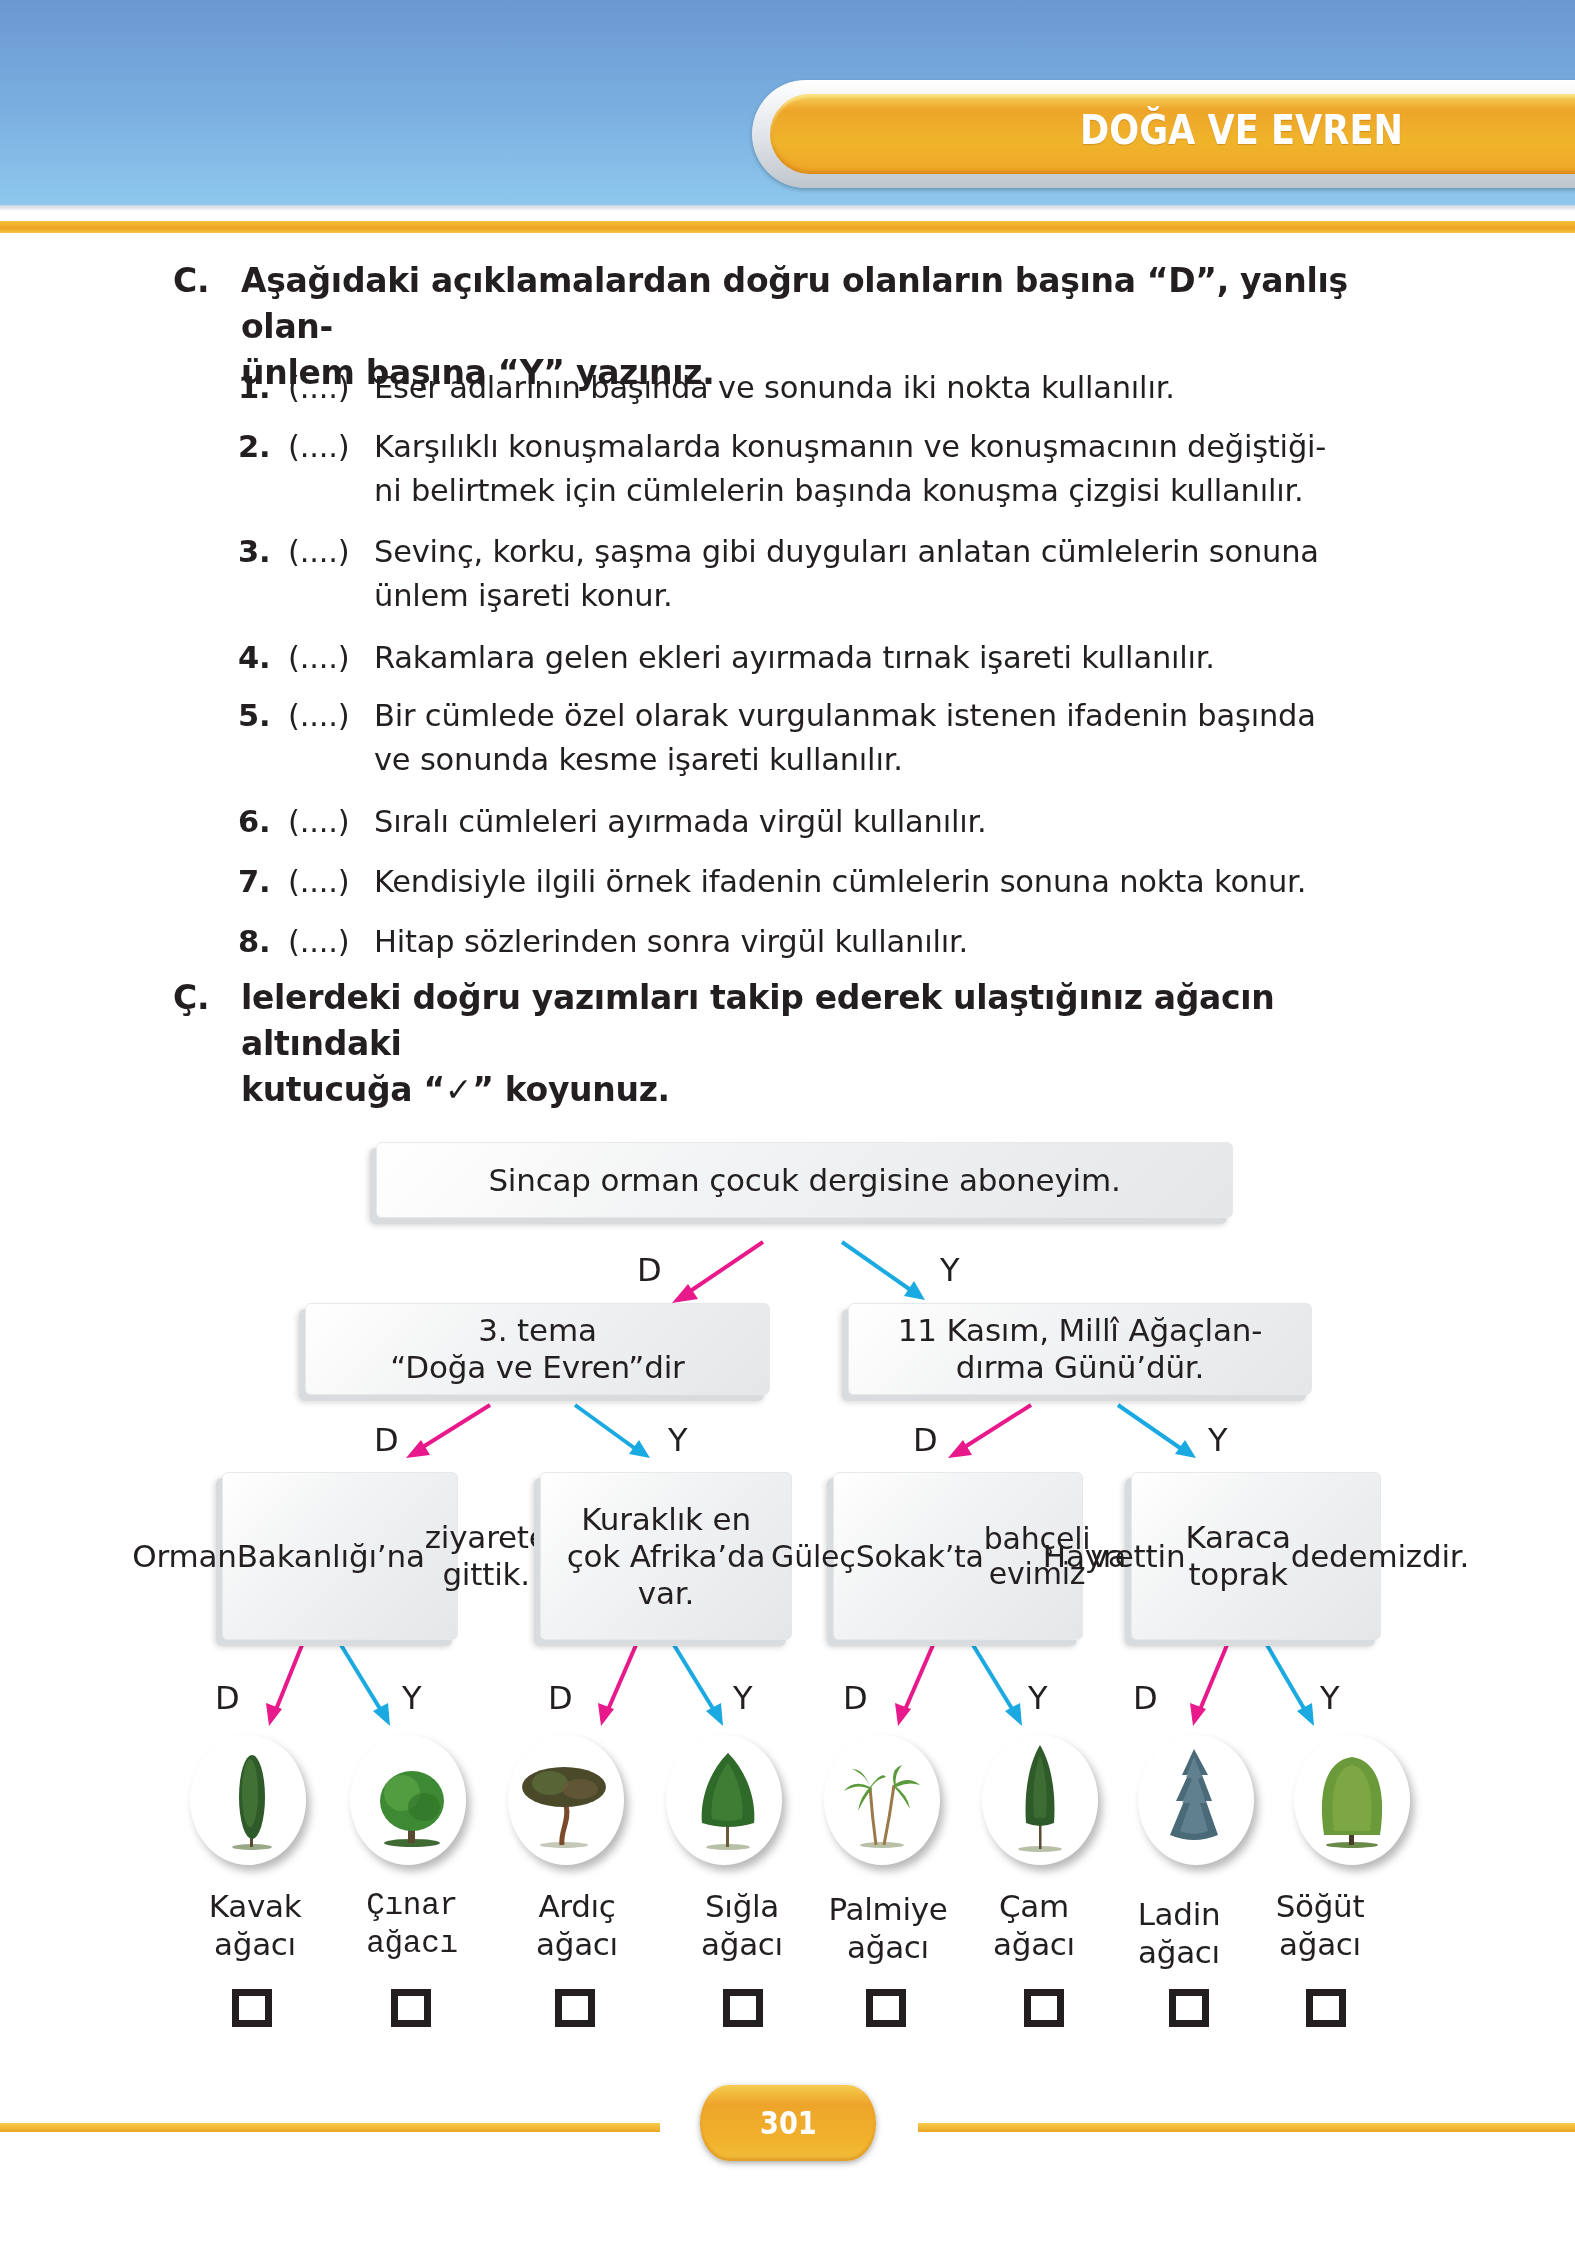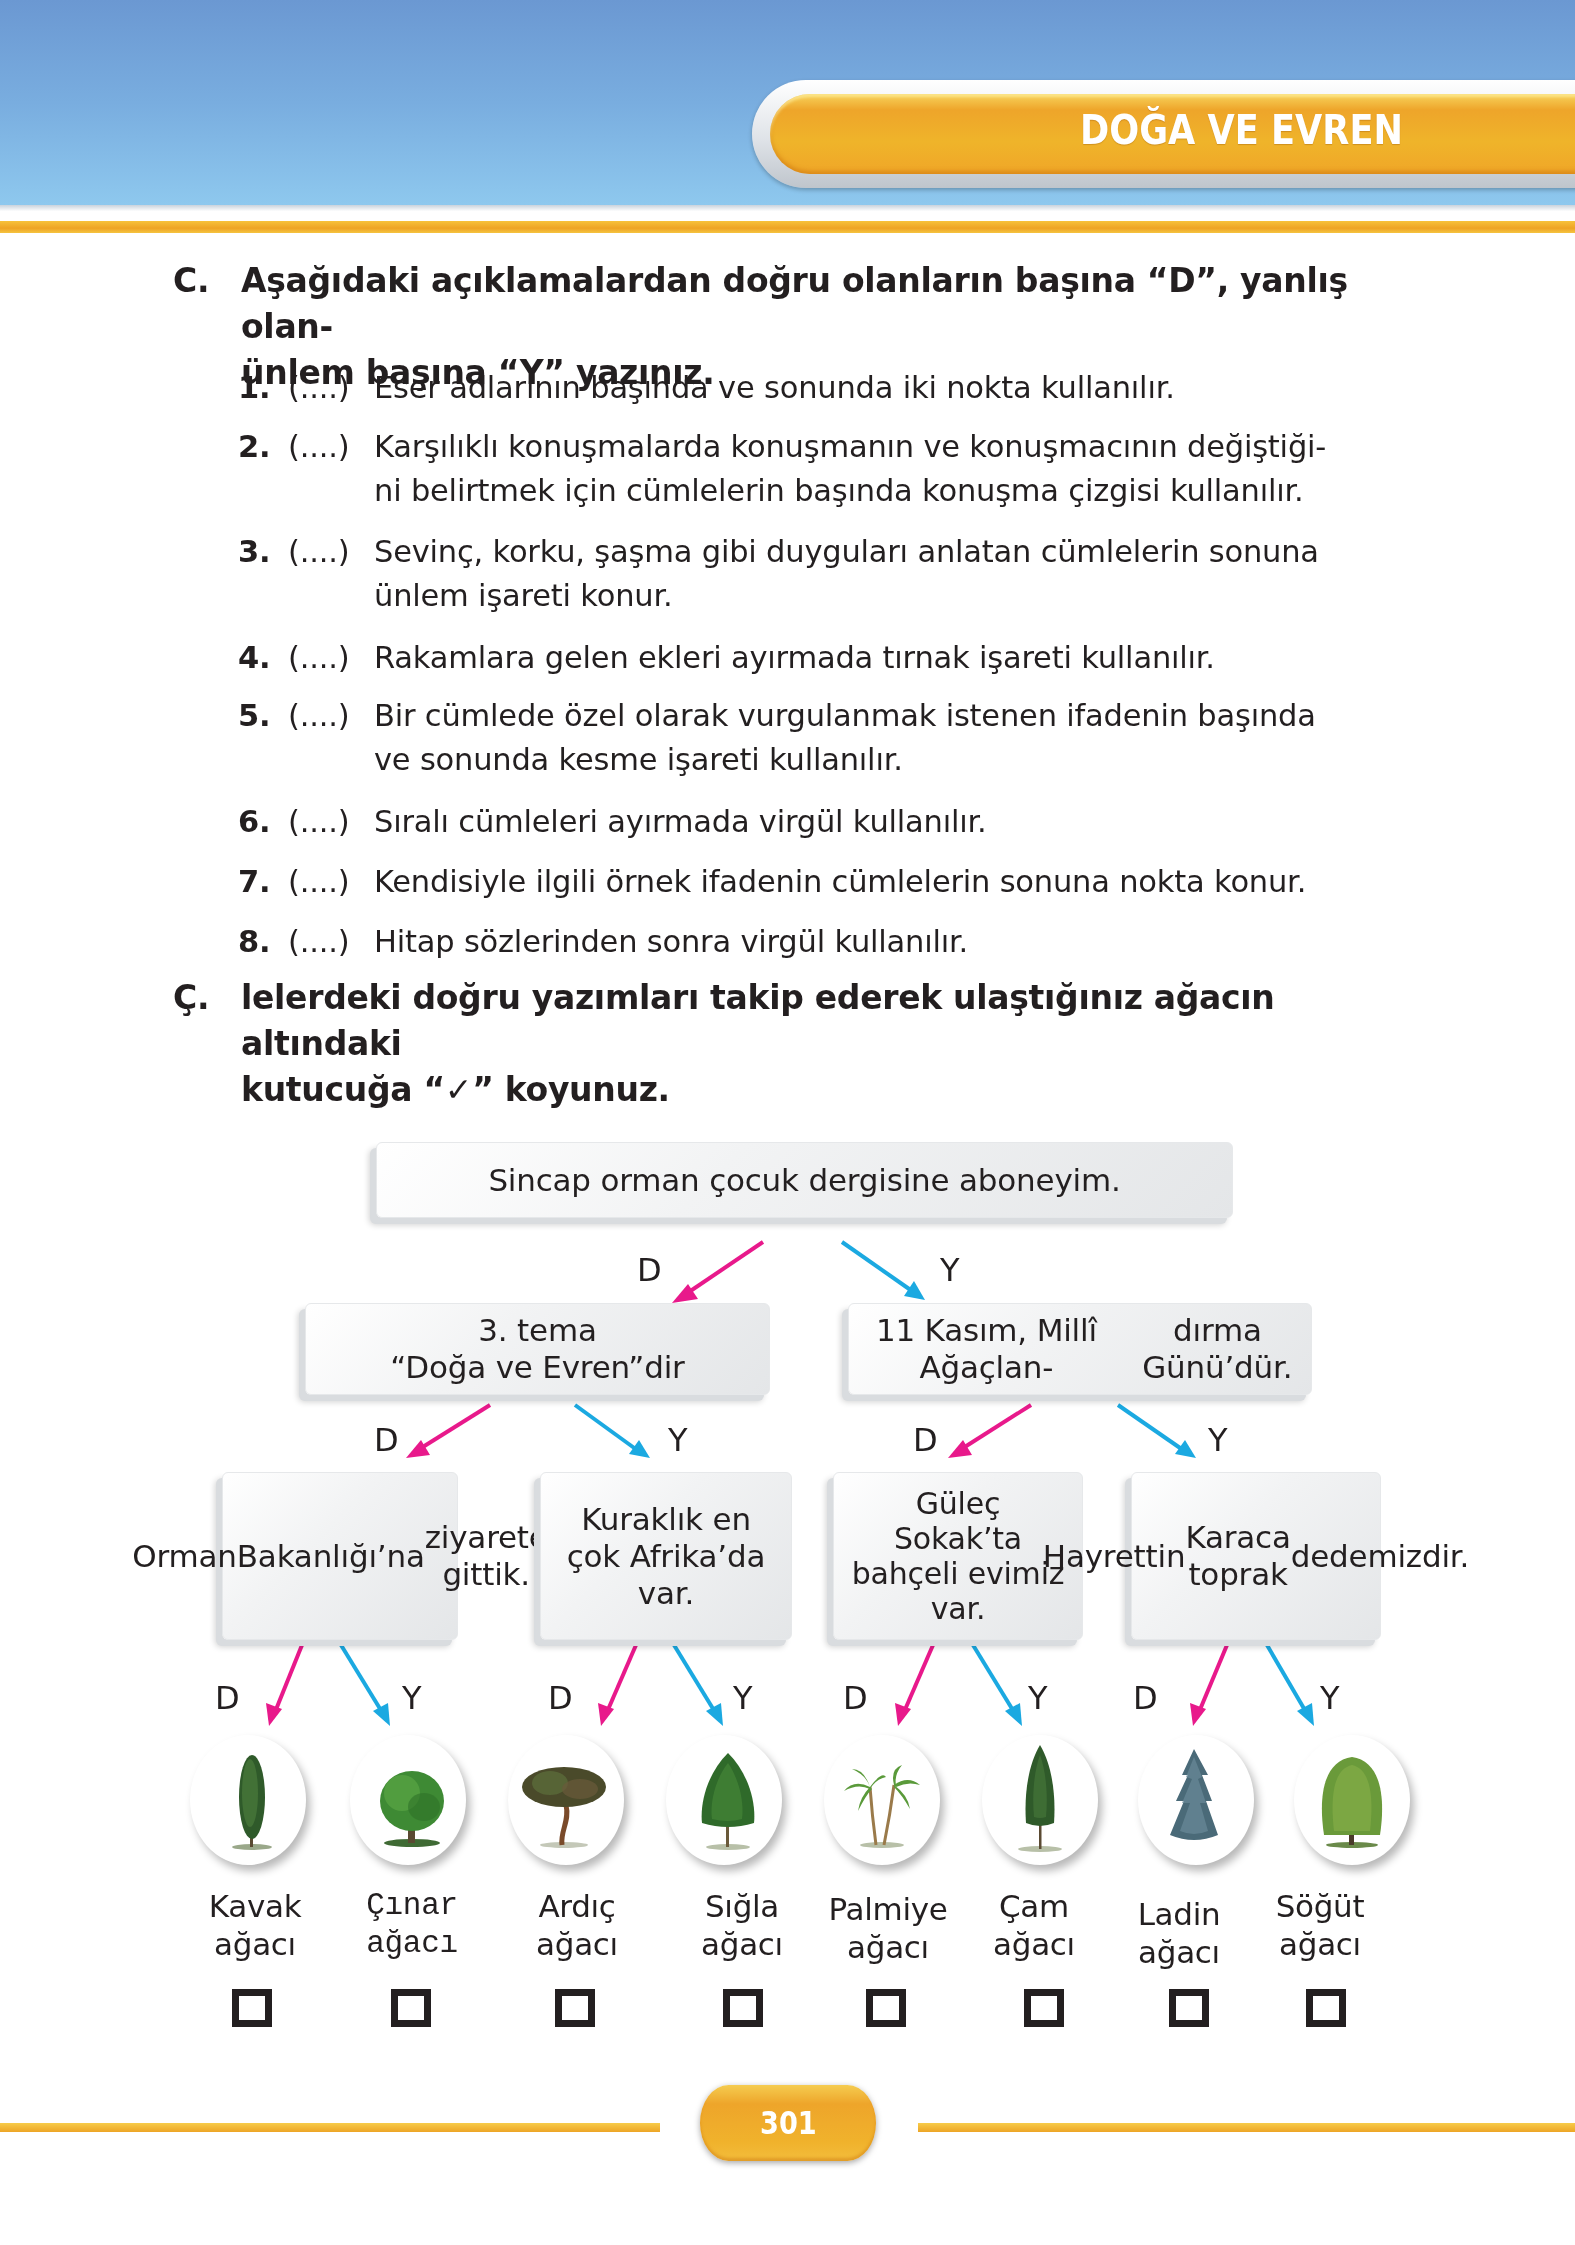--- a/index.html
+++ b/index.html
@@ -227,41 +227,41 @@
 <div class="box" style="left:376px; top:1142px; width:857px; height:76px;">
   <span>Sincap orman çocuk dergisine aboneyim.</span>
 </div>
 <span class="label-d" style="left:637px; top:1252px;">D</span>
 <span class="label-y" style="left:940px; top:1252px;">Y</span>
 
 <div class="box" style="left:305px; top:1303px; width:465px; height:92px; flex-direction:column;">
   <span>3. tema</span>
   <span>“Doğa ve Evren”dir</span>
 </div>
-<div class="box" style="left:848px; top:1303px; width:464px; height:92px; flex-direction:row;">
+<div class="box" style="left:848px; top:1303px; width:464px; height:92px; flex-direction:column;">
   <span>11 Kasım, Millî Ağaçlan-</span>
   <span>dırma Günü’dür.</span>
 </div>
 
 <span class="label-d" style="left:374px; top:1422px;">D</span>
 <span class="label-y" style="left:668px; top:1422px;">Y</span>
 <span class="label-d" style="left:913px; top:1422px;">D</span>
 <span class="label-y" style="left:1208px; top:1422px;">Y</span>
 
 <div class="box" style="left:222px; top:1472px; width:236px; height:168px; flex-direction:row;">
   <span>Orman</span>
   <span>Bakanlığı’na</span>
   <span>ziyarete gittik.</span>
 </div>
 <div class="box" style="left:540px; top:1472px; width:252px; height:168px; flex-direction:column;">
   <span>Kuraklık en</span>
   <span>çok Afrika’da</span>
   <span>var.</span>
 </div>
-<div class="box" style="left:833px; top:1472px; width:250px; height:168px; flex-direction:column; font-size:30px; line-height:35px;">
+<div class="box" style="left:833px; top:1472px; width:250px; height:168px; font-size:30px; line-height:35px;">
   <span>Güleç</span>
   <span>Sokak’ta</span>
   <span>bahçeli evimiz</span>
   <span>var.</span>
 </div>
 <div class="box" style="left:1131px; top:1472px; width:250px; height:168px; flex-direction:row;">
   <span>Hayrettin</span>
   <span>Karaca toprak</span>
   <span>dedemizdir.</span>
 </div>

